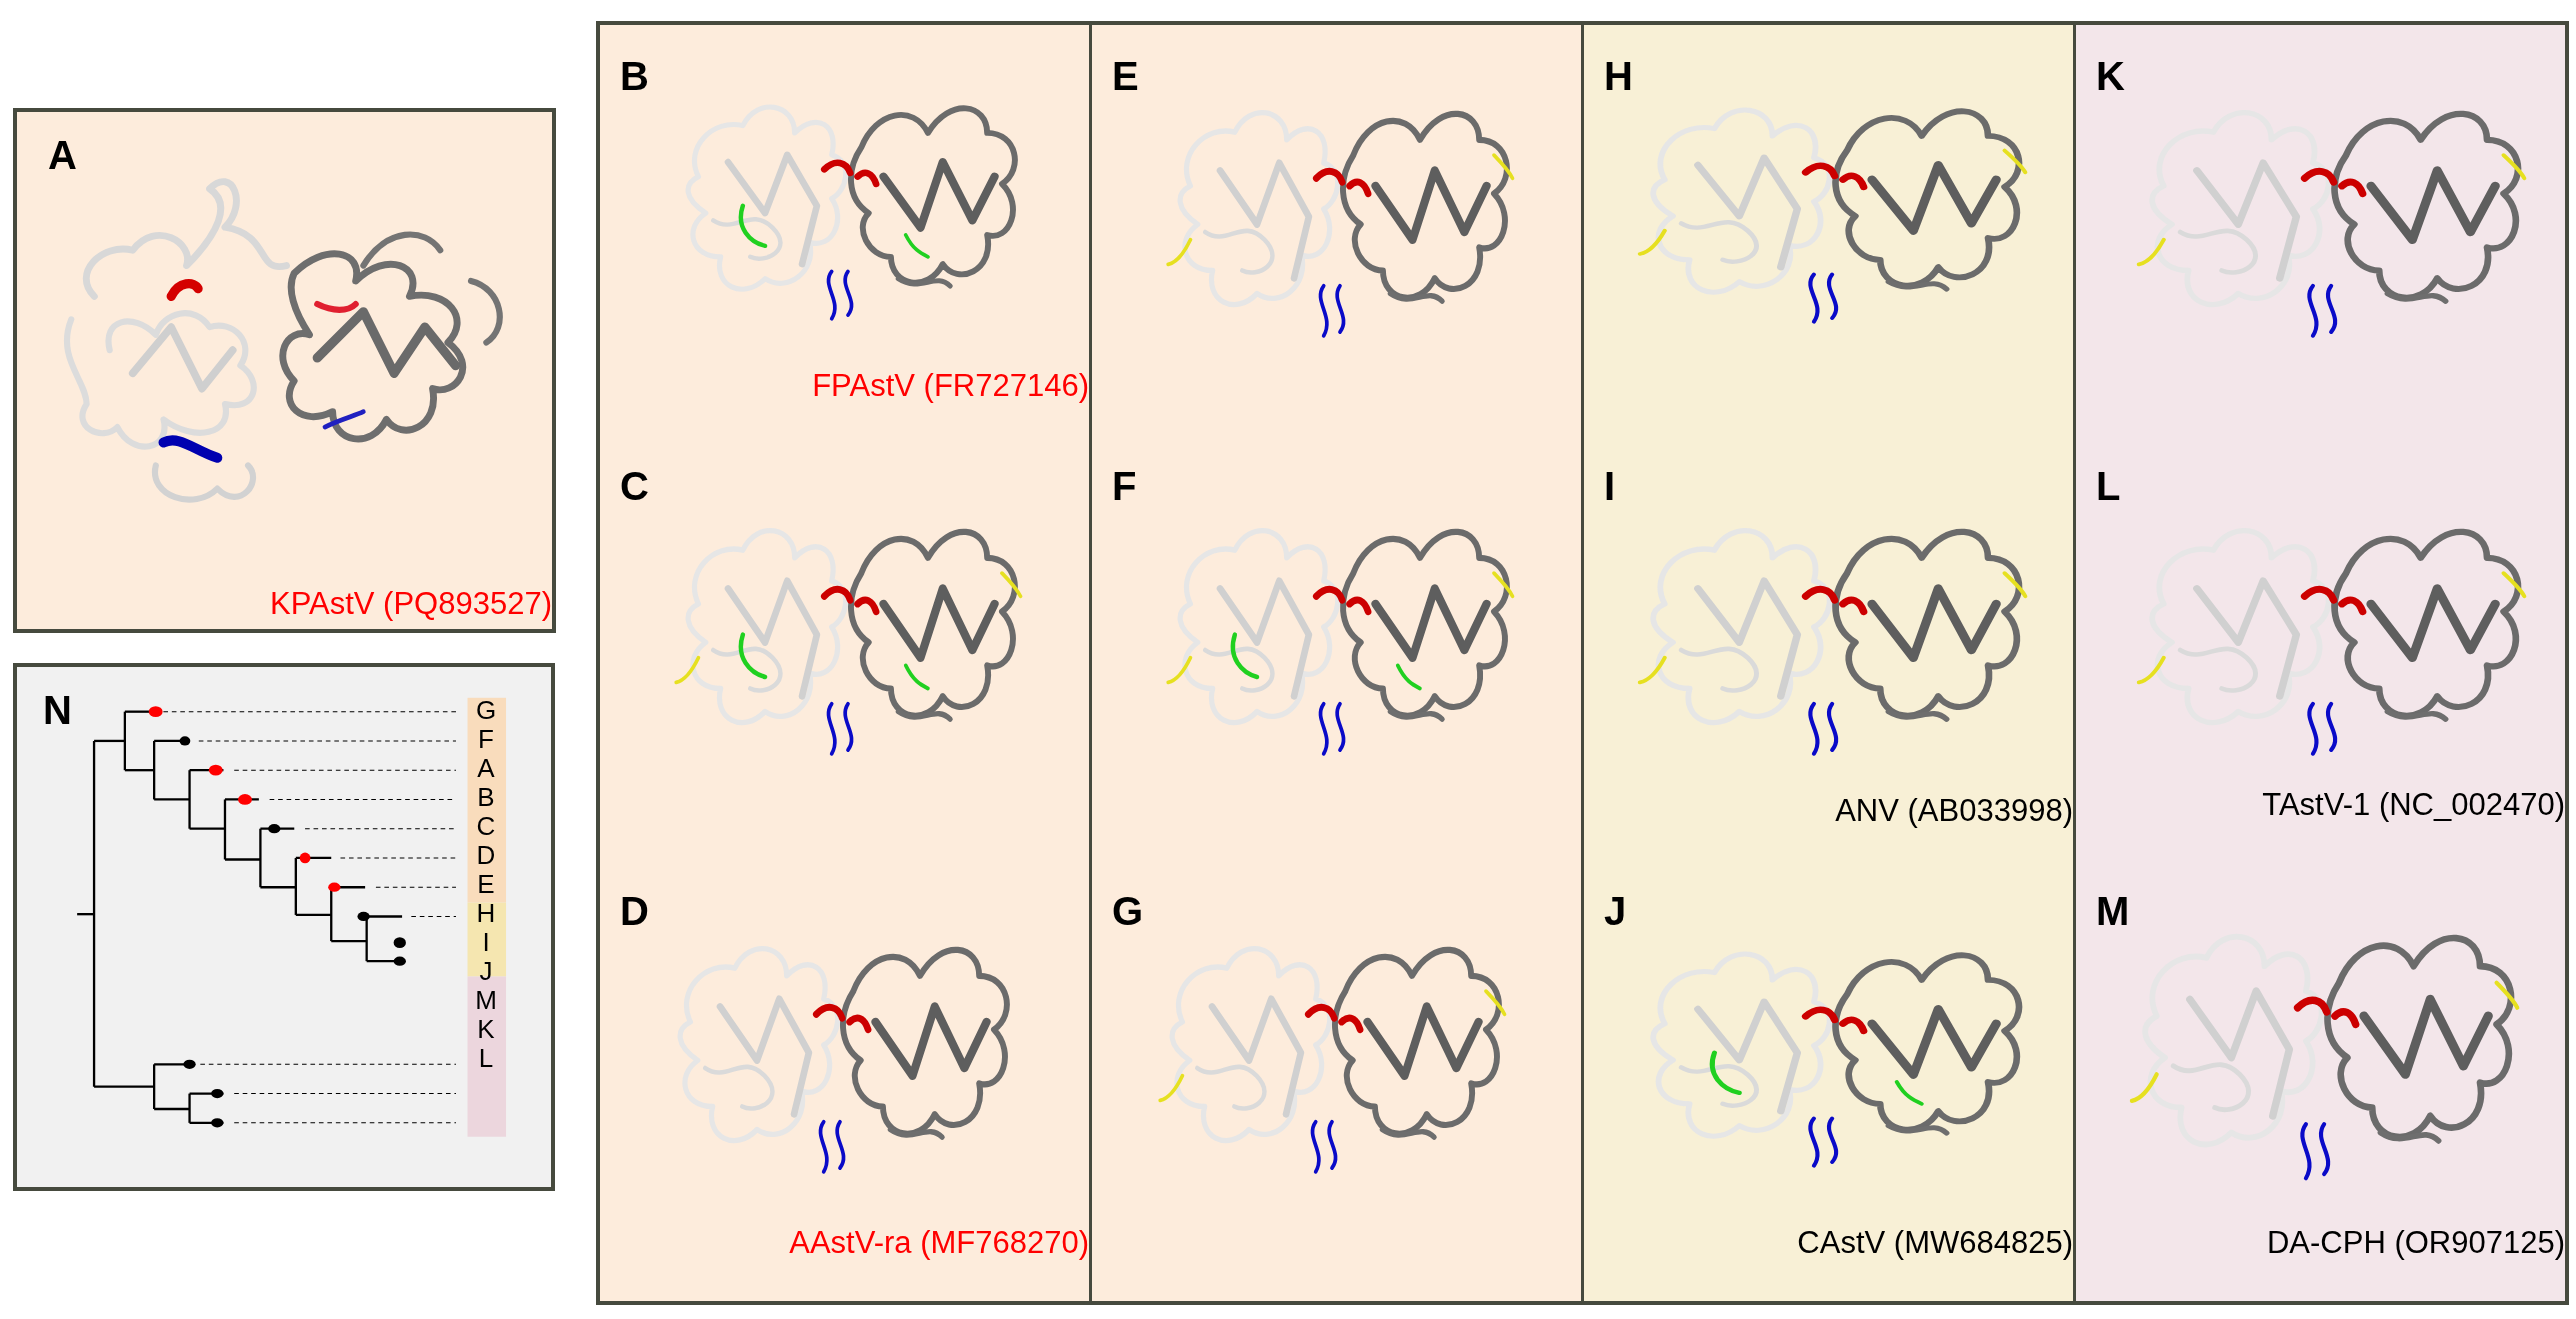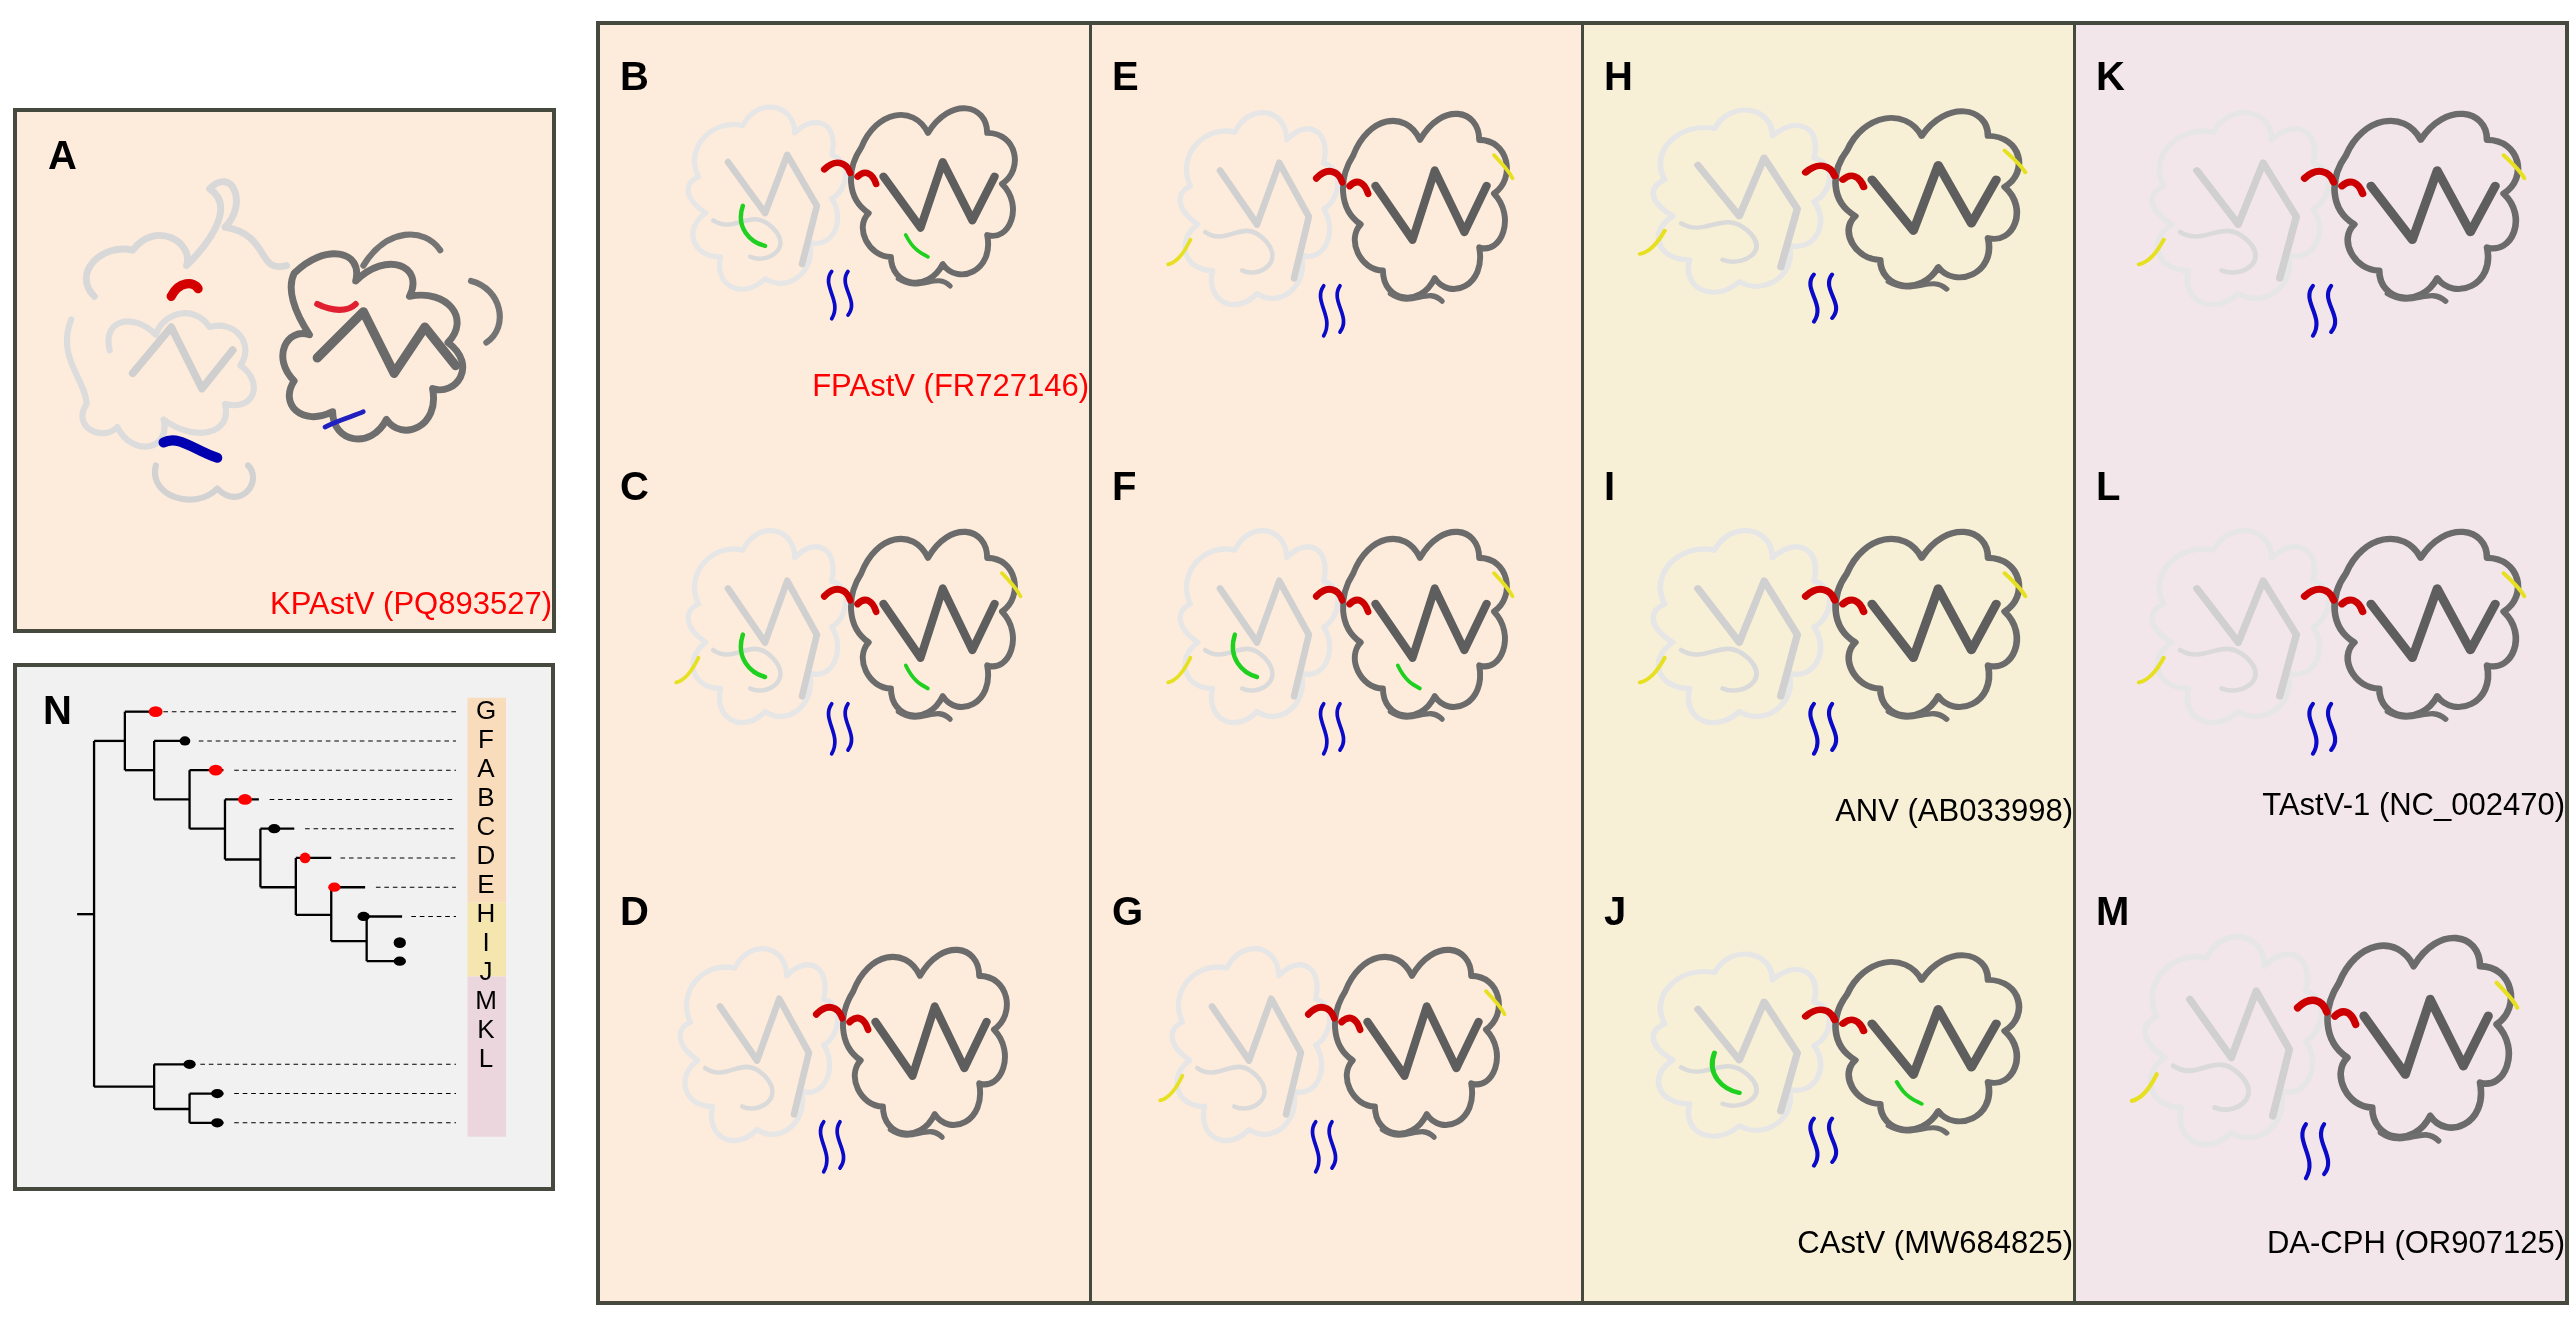--- a/index.html
+++ b/index.html
@@ -178,20 +178,21 @@
             <path d="M100 140 L150 210 L180 130 L220 200 L200 280" fill="none" stroke="#d0d0d0" stroke-width="9" stroke-linecap="round" stroke-linejoin="round"></path>
             <path d="M80 220 C110 240 130 200 160 230 C190 260 150 280 130 270" fill="none" stroke="#dadada" stroke-width="6" stroke-linecap="round" stroke-linejoin="round"></path>
             <path d="M280 120 C300 70 350 60 370 100 C400 50 450 60 450 100 C490 100 500 150 470 170 C500 200 480 250 450 240 C460 290 410 310 390 280 C370 320 320 310 320 270 C290 270 270 230 290 210 C260 190 260 150 280 120" fill="none" stroke="#6b6b6b" stroke-width="8" stroke-linecap="round" stroke-linejoin="round"></path>
             <path d="M310 160 L360 230 L390 140 L430 220 L460 160" fill="none" stroke="#5e5e5e" stroke-width="11" stroke-linecap="round" stroke-linejoin="round"></path>
             <path d="M330 300 C360 320 380 290 400 310" fill="none" stroke="#6e6e6e" stroke-width="7" stroke-linecap="round" stroke-linejoin="round"></path>
             <path d="M230 150 C245 135 260 140 265 155" fill="none" stroke="#cc0000" stroke-width="9" stroke-linecap="round" stroke-linejoin="round"></path>
             <path d="M275 160 C285 150 295 155 300 170" fill="none" stroke="#cc0000" stroke-width="9" stroke-linecap="round" stroke-linejoin="round"></path>
             <path d="M240 290 C225 310 255 330 240 355" fill="none" stroke="#0a0ac8" stroke-width="5" stroke-linecap="round" stroke-linejoin="round"></path>
             <path d="M262 290 C248 310 278 330 262 350" fill="none" stroke="#0a0ac8" stroke-width="5" stroke-linecap="round" stroke-linejoin="round"></path>
           </svg></div>
+      <div class="caption" style="top:351px; color:#ff0000;">AAstV-ra (MF768270)</div>
     </div>
   </div>
 
   <div class="col" style="background:#fdecdc;">
     <div class="cell" style="top:0;">
       <div class="panel-letter" style="left:20px; top:31px;">E</div>
       <div class="struct" style="left:54px; top:38px; width:385px; height:292px;"><svg width="385" height="292" viewBox="0 0 520 380" preserveAspectRatio="none">
             <path d="M60 160 C40 120 80 80 120 90 C140 50 190 60 190 100 C220 70 250 90 240 130 C270 140 260 180 240 190 C260 220 240 260 210 250 C220 290 180 320 150 300 C120 330 80 310 90 270 C50 270 40 230 70 210 C40 190 40 170 60 160" fill="none" stroke="#e6e6e6" stroke-width="7" stroke-linecap="round" stroke-linejoin="round"></path>
             <path d="M100 140 L150 210 L180 130 L220 200 L200 280" fill="none" stroke="#d0d0d0" stroke-width="9" stroke-linecap="round" stroke-linejoin="round"></path>
             <path d="M80 220 C110 240 130 200 160 230 C190 260 150 280 130 270" fill="none" stroke="#dadada" stroke-width="6" stroke-linecap="round" stroke-linejoin="round"></path>

